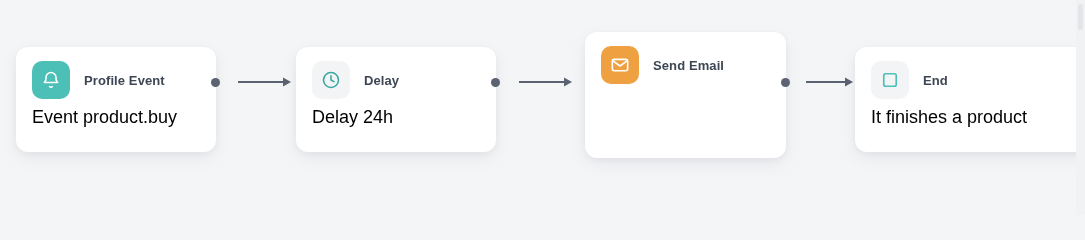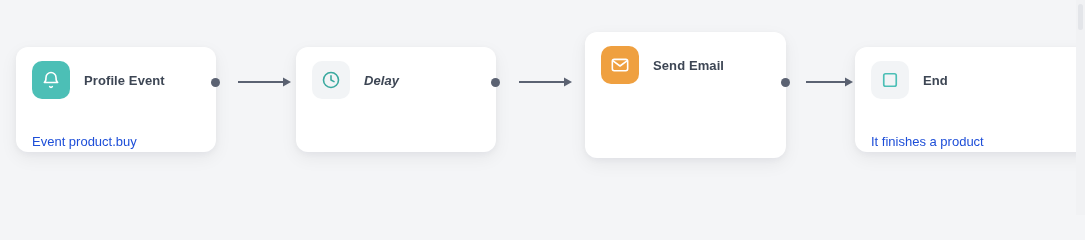--- a/index.html
+++ b/index.html
@@ -54,24 +54,24 @@
 
   .node-title {
     font-size: 13px;
     font-weight: bold;
     color: #3d4654;
     letter-spacing: 0.1px;
     white-space: nowrap;
   }
 
   .node-desc {
-    margin-top: 34px;
-    font-size: 13px;
+    margin-top: 9px;
+    font-size: 18px;
     line-height: 18px;
-    color: #1d4ed8;
+    color: #000000;
   }
 
   
   .port-dot {
     position: absolute;
     width: 9px;
     height: 9px;
     border-radius: 50%;
     background: #5b6272;
   }
@@ -120,30 +120,31 @@
   </div>
   <span class="port-dot" style="left:211px; top:78px;"></span>
 
   <div class="edge-arrow" style="left:238px; top:75px; width:54px;">
     <svg width="54" height="14" viewBox="0 0 54 14">
       <line x1="0" y1="7" x2="45" y2="7" stroke="#5b6272" stroke-width="2"></line>
       <path d="M45 2.5 L53 7 L45 11.5 Z" fill="#5b6272"></path>
     </svg>
   </div>
 
-  <div class="node-card" style="left:296px; top:47px; width:200px; height:105px;font-style:italic;">
+  <div class="node-card" style="left:296px; top:47px; width:200px; height:105px;">
     <div class="node-head">
       <span class="node-icon soft">
         <svg width="20" height="20" viewBox="0 0 24 24" fill="none" stroke="#3aa99f" stroke-width="1.9" stroke-linecap="round" stroke-linejoin="round">
           <circle cx="12" cy="12" r="9"></circle>
           <polyline points="12 6.8 12 12 15.6 14"></polyline>
         </svg>
       </span>
       <span class="node-title">Delay</span>
     </div>
+    <div class="node-desc">Delay 24h</div>
   </div>
   <span class="port-dot" style="left:491px; top:78px;"></span>
 
   <div class="edge-arrow" style="left:519px; top:75px; width:54px;">
     <svg width="54" height="14" viewBox="0 0 54 14">
       <line x1="0" y1="7" x2="45" y2="7" stroke="#5b6272" stroke-width="2"></line>
       <path d="M45 2.5 L53 7 L45 11.5 Z" fill="#5b6272"></path>
     </svg>
   </div>
 

